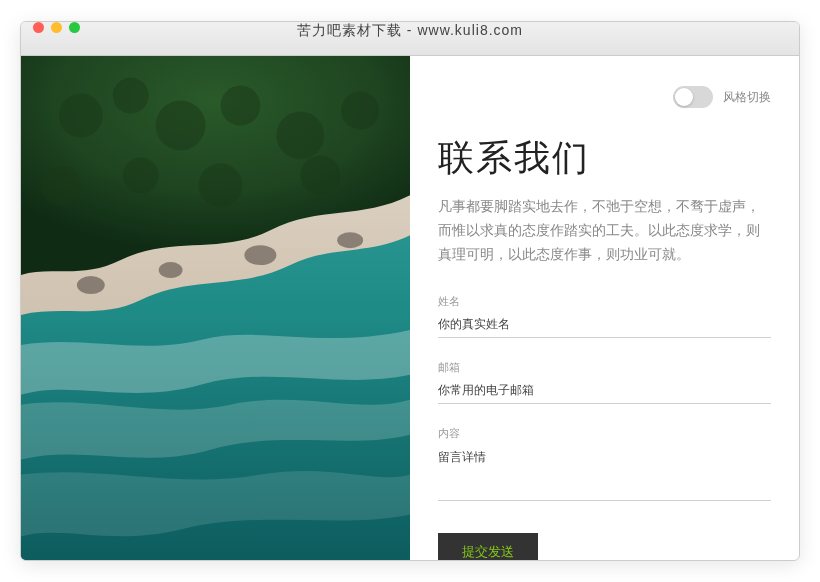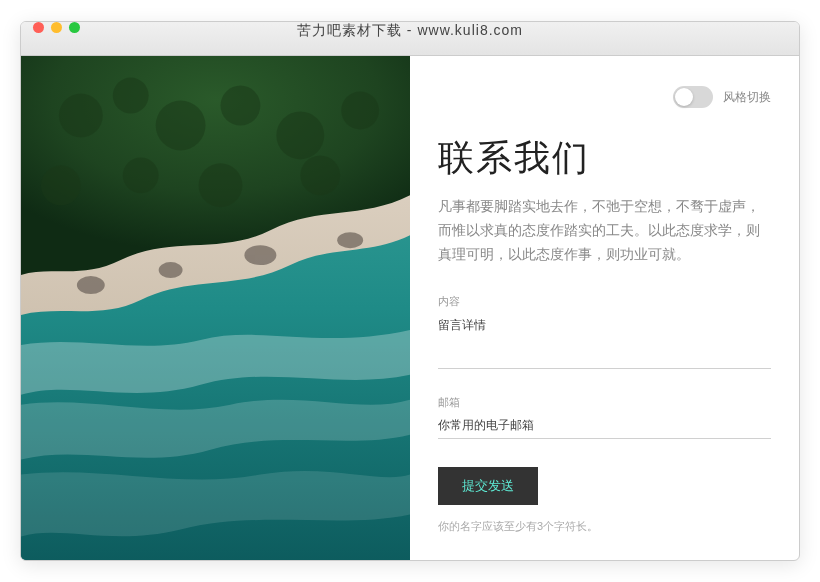--- a/index.html
+++ b/index.html
@@ -127,21 +127,21 @@
   color: #333;
   outline: none;
   background: transparent;
   font-family: inherit;
   resize: none;
   height: 56px;
 }
 .field-textarea::placeholder { color: #444; }
 .submit {
   background: #333;
-  color: #5eead4;
+  color: #84cc16;
   border: none;
   padding: 10px 24px;
   font-size: 13px;
   cursor: pointer;
   align-self: flex-start;
   margin-top: 6px;
   margin-bottom: 14px;
   font-family: inherit;
 }
 .hint {
@@ -209,28 +209,32 @@
     <div class="right">
       <div class="topbar">
         <div class="toggle">
           <div class="toggle-knob"></div>
         </div>
         <span class="toggle-label">风格切换</span>
       </div>
       <h1 class="heading">联系我们</h1>
       <p class="desc">凡事都要脚踏实地去作，不弛于空想，不骛于虚声，而惟以求真的态度作踏实的工夫。以此态度求学，则真理可明，以此态度作事，则功业可就。</p>
 
+      <div class="field">
+        <label class="field-label">姓名</label>
+        <input class="field-input" type="text" placeholder="你的真实姓名" style="">
+      </div>
+
+      <div class="field">
+        <label class="field-label">邮箱</label>
+        <input class="field-input" type="text" placeholder="你常用的电子邮箱" style="">
+      </div>
 
       <div class="field">
         <label class="field-label">内容</label>
         <textarea class="field-textarea" placeholder="留言详情" style=""></textarea>
-      </div>
-
-      <div class="field">
-        <label class="field-label">邮箱</label>
-        <input class="field-input" type="text" placeholder="你常用的电子邮箱" style="">
       </div>
 
       <button class="submit">提交发送</button>
       <div class="hint">你的名字应该至少有3个字符长。</div>
     </div>
   </div>
 </div>
 
 </body></html>

